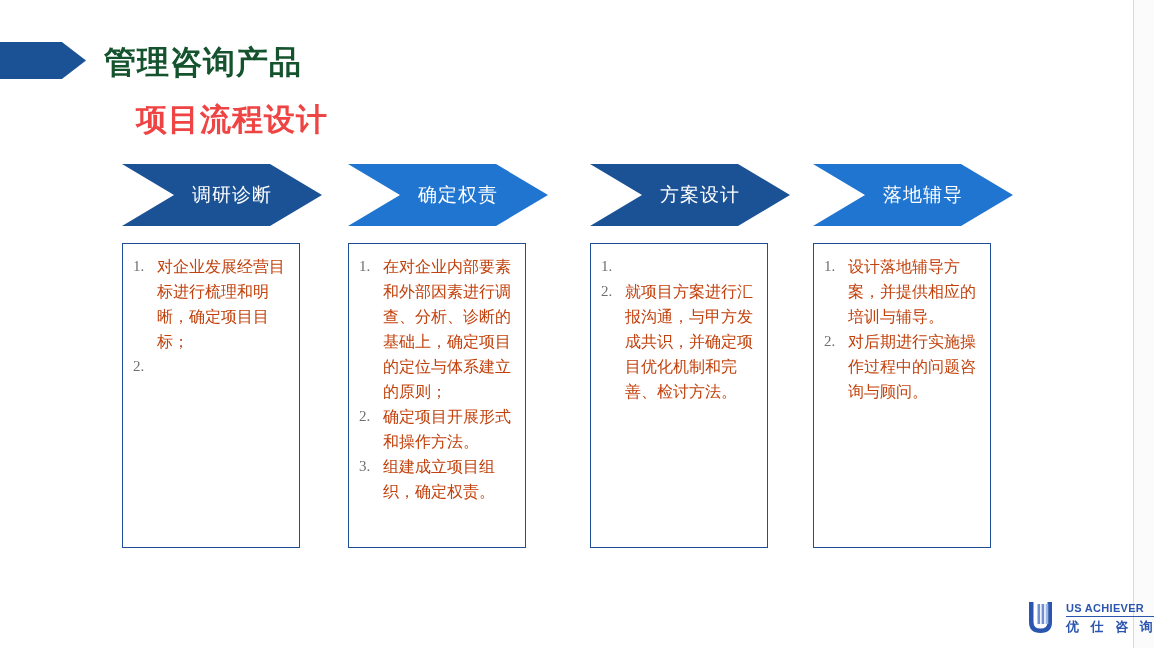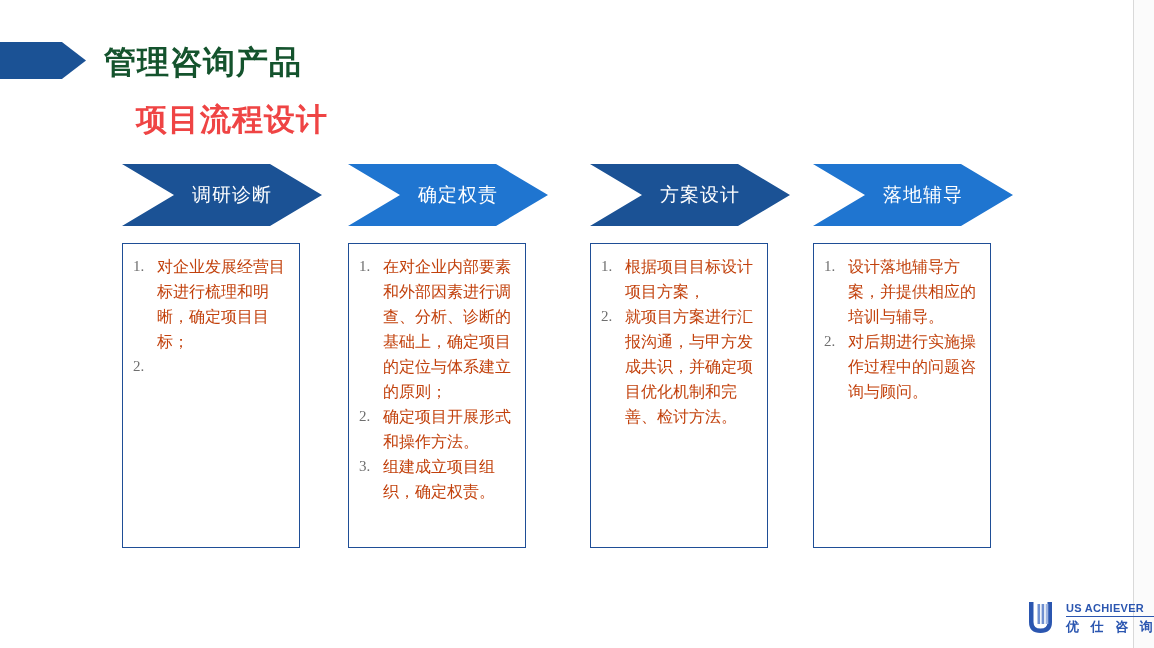--- a/index.html
+++ b/index.html
@@ -226,21 +226,20 @@
         <span class="bullet-num">3.</span>
         <span class="bullet-text">组建成立项目组织，确定权责。</span>
       </li>
     </ul>
   </div>
 
   <div class="stage-box" id="stage-box-2">
     <ul class="bullet-list">
       <li class="bullet-item">
         <span class="bullet-num">1.</span>
-        <span class="bullet-text">根据项目目标设计项目方案，</span>
       </li>
       <li class="bullet-item">
         <span class="bullet-num">2.</span>
         <span class="bullet-text">就项目方案进行汇报沟通，与甲方发成共识，并确定项目优化机制和完善、检讨方法。</span>
       </li>
     </ul>
   </div>
 
   <div class="stage-box" id="stage-box-3">
     <ul class="bullet-list">

